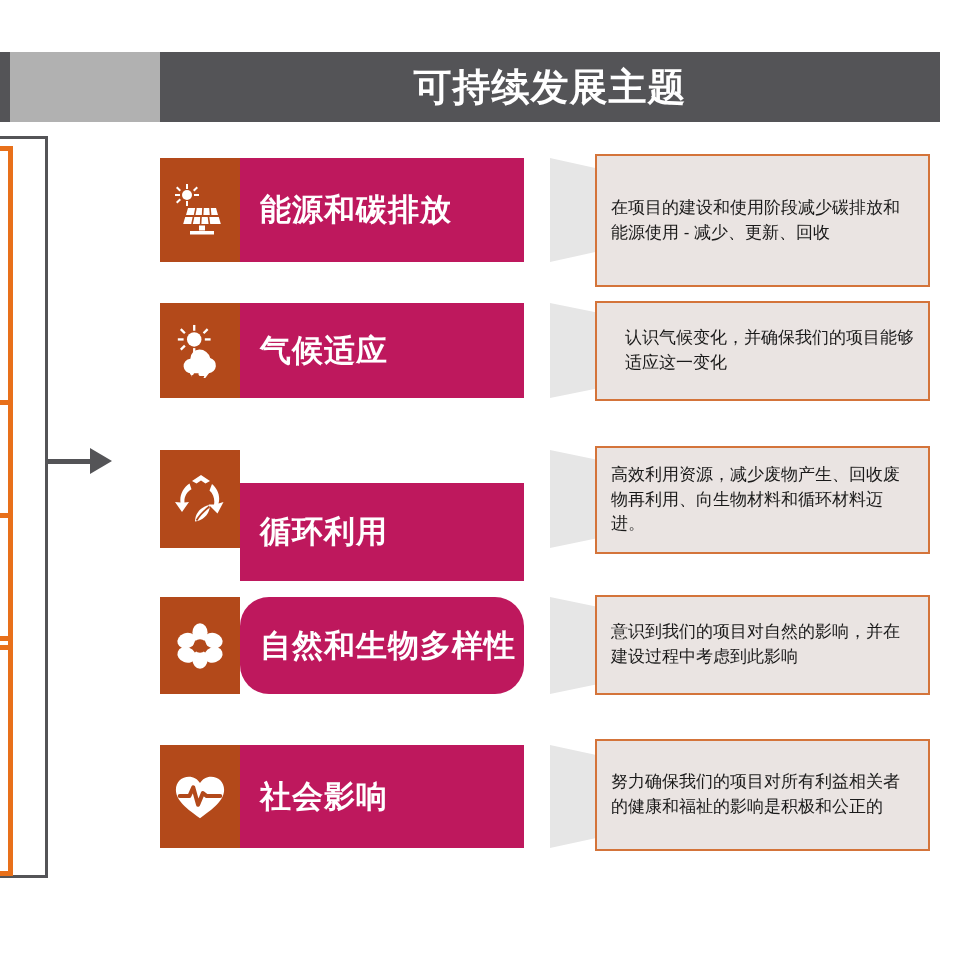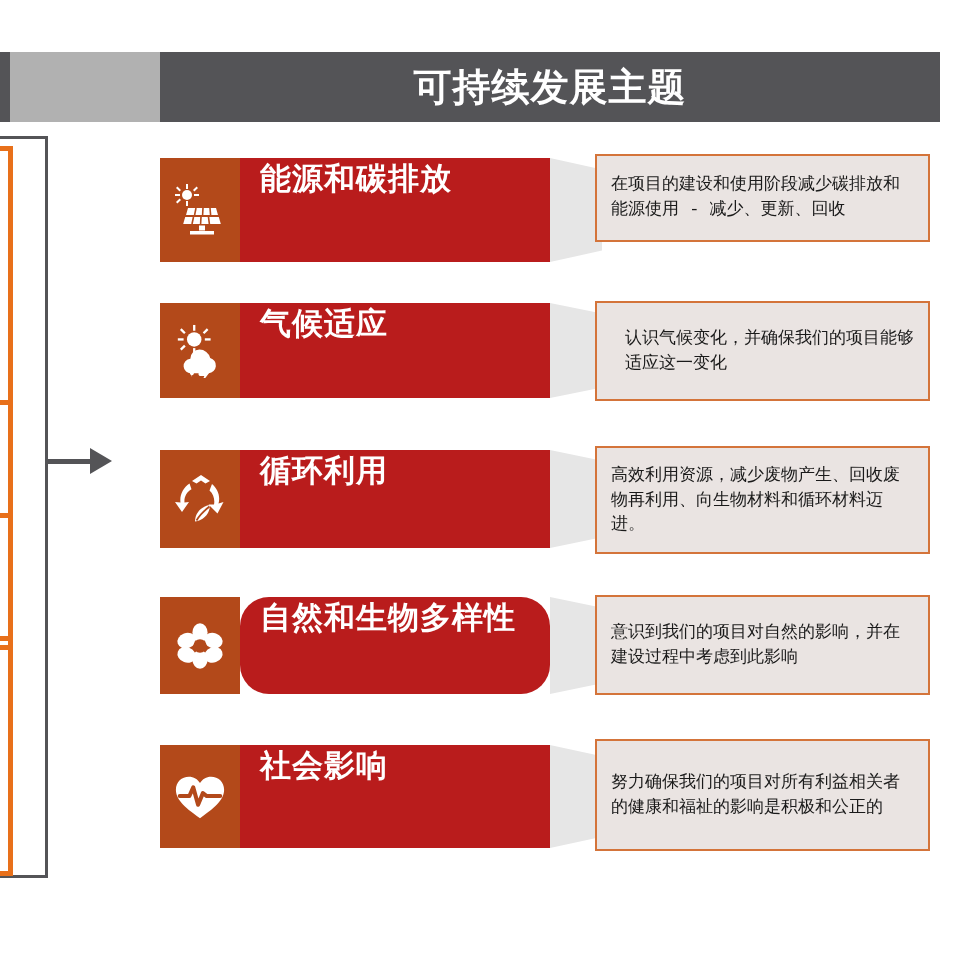--- a/index.html
+++ b/index.html
@@ -85,24 +85,24 @@
     left: 0px; top: 0px;
     width: 80px;
     background: #B3491A;
     display: flex;
     align-items: center;
     justify-content: center;
   }
   .label-bar {
     position: absolute;
     left: 80px; top: 0px;
-    width: 310px;
-    background: #b91c1c;
-    display: flex;
-    align-items: flex-start;
+    width: 284px;
+    background: #be185d;
+    display: flex;
+    align-items: center;
   }
   .label-text {
     color: #ffffff;
     font-size: 31px;
     font-weight: bold;
     padding-left: 20px;
     letter-spacing: 1px;
     white-space: nowrap;
   }
   .chevron-tail {
@@ -172,21 +172,21 @@
         <line x1="21.5" y1="35" x2="20" y2="42"></line>
         <line x1="29" y1="35" x2="28.6" y2="42"></line>
         <line x1="36.5" y1="35" x2="37.4" y2="42"></line>
       </g>
     </svg>
   </div>
   <div class="label-bar" style="height:104px;">
     <span class="label-text">能源和碳排放</span>
   </div>
   <div class="chevron-tail" style="height:104px;"></div>
-  <div class="desc-box" style="top:-4px; height:88px;font-family:Liberation Mono, monospace;">
+  <div class="desc-box" style="top:-4px; height:133px;">
     <span class="desc-text">在项目的建设和使用阶段减少碳排放和能源使用 - 减少、更新、回收</span>
   </div>
 </div>
 
 <div class="theme-row" style="top:303px; height:95px; width:770px;border-radius:12px;">
   <div class="icon-box" style="height:95px;">
     <svg class="icon-glyph" width="54" height="54" viewBox="0 0 56 56" aria-hidden="true">
       <g fill="#ffffff">
         <circle cx="22" cy="16" r="7.5"></circle>
         <rect x="20.8" y="1" width="2.4" height="6"></rect>
@@ -220,21 +220,21 @@
         <path d="M20 10 L29 4 L38 10 L33.5 12.5 L29 9.6 L24.5 12.5 Z"></path>
         <path d="M18 13 L16 25 L8.5 25 L11 15 Z" opacity="0"></path>
         <path d="M17.5 12.5 C11 17 7.5 24 8.5 31.5 L3 31 L10 41 L17 31 L12.5 31.5 C12 26 14.5 21 19.5 18.2 Z"></path>
         <path d="M40 13 C46 18 48.5 25.5 46.5 32.5 L51.5 31 L45.5 42.5 L36.5 33.5 L42 33.5 C43 28.5 41.5 23 37.5 19.5 Z"></path>
         <path d="M12 44 C17 49 24 51 30.5 49.5 L30.5 45 L40 50 L30.5 55.5 L30.5 51 C23 52.5 15.5 50 10.5 45 Z" opacity="0"></path>
         <path d="M38 34 C38 42.5 31.5 49.5 23 50.5 C23 42 29.5 35 38 34 Z"></path>
       </g>
       <path d="M24.5 49.5 C27.5 44 32.5 39.5 37.5 35.5" stroke="#B3491A" stroke-width="1.8" fill="none"></path>
     </svg>
   </div>
-  <div class="label-bar" style="height:98px;">
+  <div class="label-bar" style="height:98px;margin-top:33px;">
     <span class="label-text">循环利用</span>
   </div>
   <div class="chevron-tail" style="height:98px;"></div>
   <div class="desc-box" style="top:-4px; height:108px;">
     <span class="desc-text">高效利用资源，减少废物产生、回收废物再利用、向生物材料和循环材料迈进。</span>
   </div>
 </div>
 
 <div class="theme-row" style="top:597px; height:97px; width:770px;">
   <div class="icon-box" style="height:97px;">

